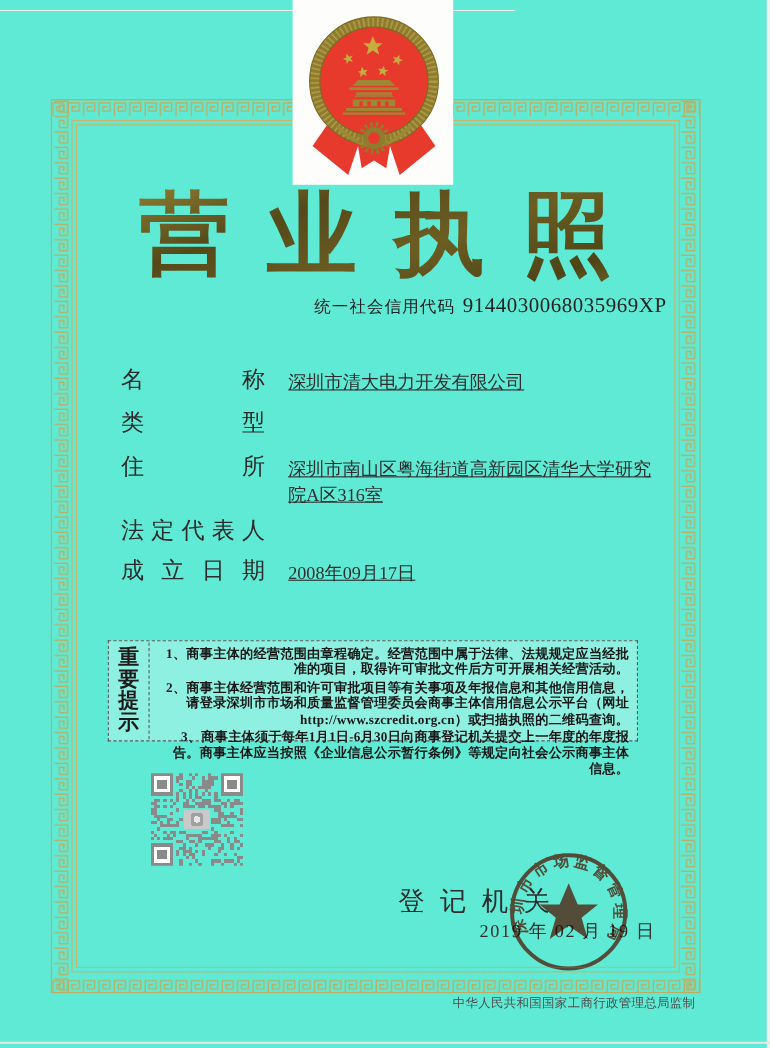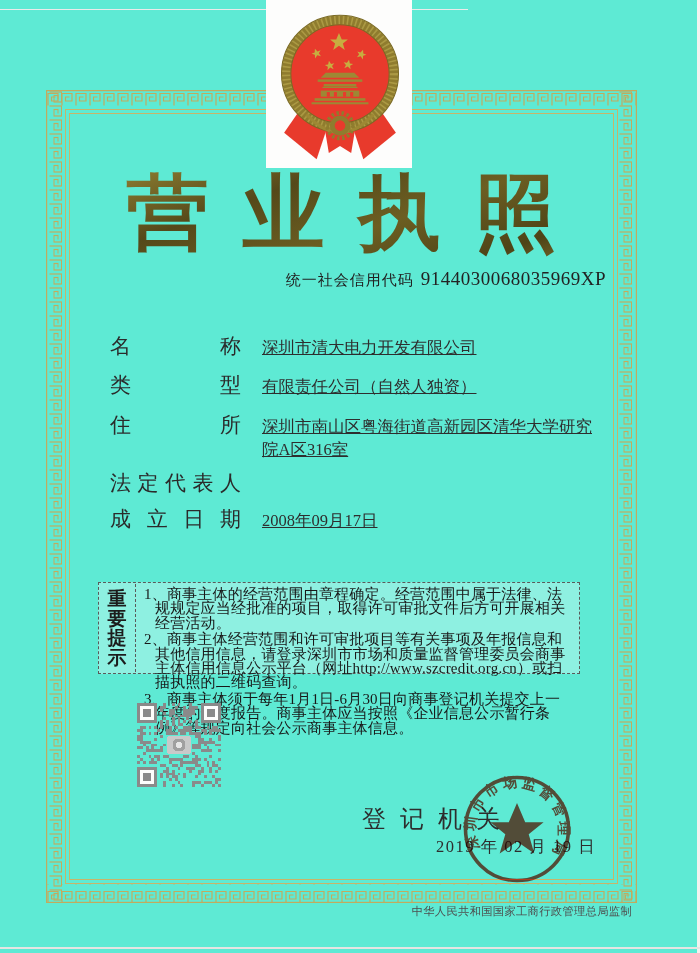--- a/index.html
+++ b/index.html
@@ -50,22 +50,22 @@
     border:1px dashed #5a5a5a;display:flex;box-sizing:border-box;background:rgba(255,255,255,.3);
   }
   .notice-label{
     width:37px;display:flex;flex-direction:column;justify-content:space-between;
     box-sizing:border-box;padding:5px 0 5px 0;margin:1px 0;height:auto;
     border-right:1px dashed #5a5a5a;
     font-size:19px;font-weight:bold;color:#1c1c1c;text-align:center;line-height:19px;
   }
   .notice-text{flex:1;padding:4px 7px 2px 8px;}
   .notice-text p{
-    margin:0 0 2px 0;font-size:15px;font-weight:normal;color:#181818;
-    line-height:14.4px;letter-spacing:.2px;padding-left:11px;text-indent:-11px;
+    margin:0 0 2px 0;font-size:12px;font-weight:bold;color:#181818;
+    line-height:14.4px;letter-spacing:.2px;padding-left:11px;text-indent:-11px;text-align:right;
   }
 
   
   .qr{position:absolute;left:137px;top:703px;width:84px;height:84px;z-index:3;}
   .qr svg{width:84px;height:84px;shape-rendering:crispEdges;}
 
   
   .reg-label{
     position:absolute;left:362px;top:803px;z-index:3;
     font-family:Liberation Serif, serif;font-size:24px;color:#2d2d2d;letter-spacing:14px;white-space:nowrap;
@@ -169,21 +169,20 @@
         <span>名</span>
         <span>称</span>
       </div>
     <div class="field-value">深圳市清大电力开发有限公司</div>
   </div>
   <div class="field-row" id="row-type">
     <div class="field-label">
         <span>类</span>
         <span>型</span>
       </div>
-    <div class="field-value">有限责任公司（自然人独资）</div>
   </div>
   <div class="field-row" id="row-address">
     <div class="field-label">
         <span>住</span>
         <span>所</span>
       </div>
     <div class="field-value">深圳市南山区粤海街道高新园区清华大学研究院A区316室</div>
   </div>
   <div class="field-row" id="row-legal">
     <div class="field-label">

